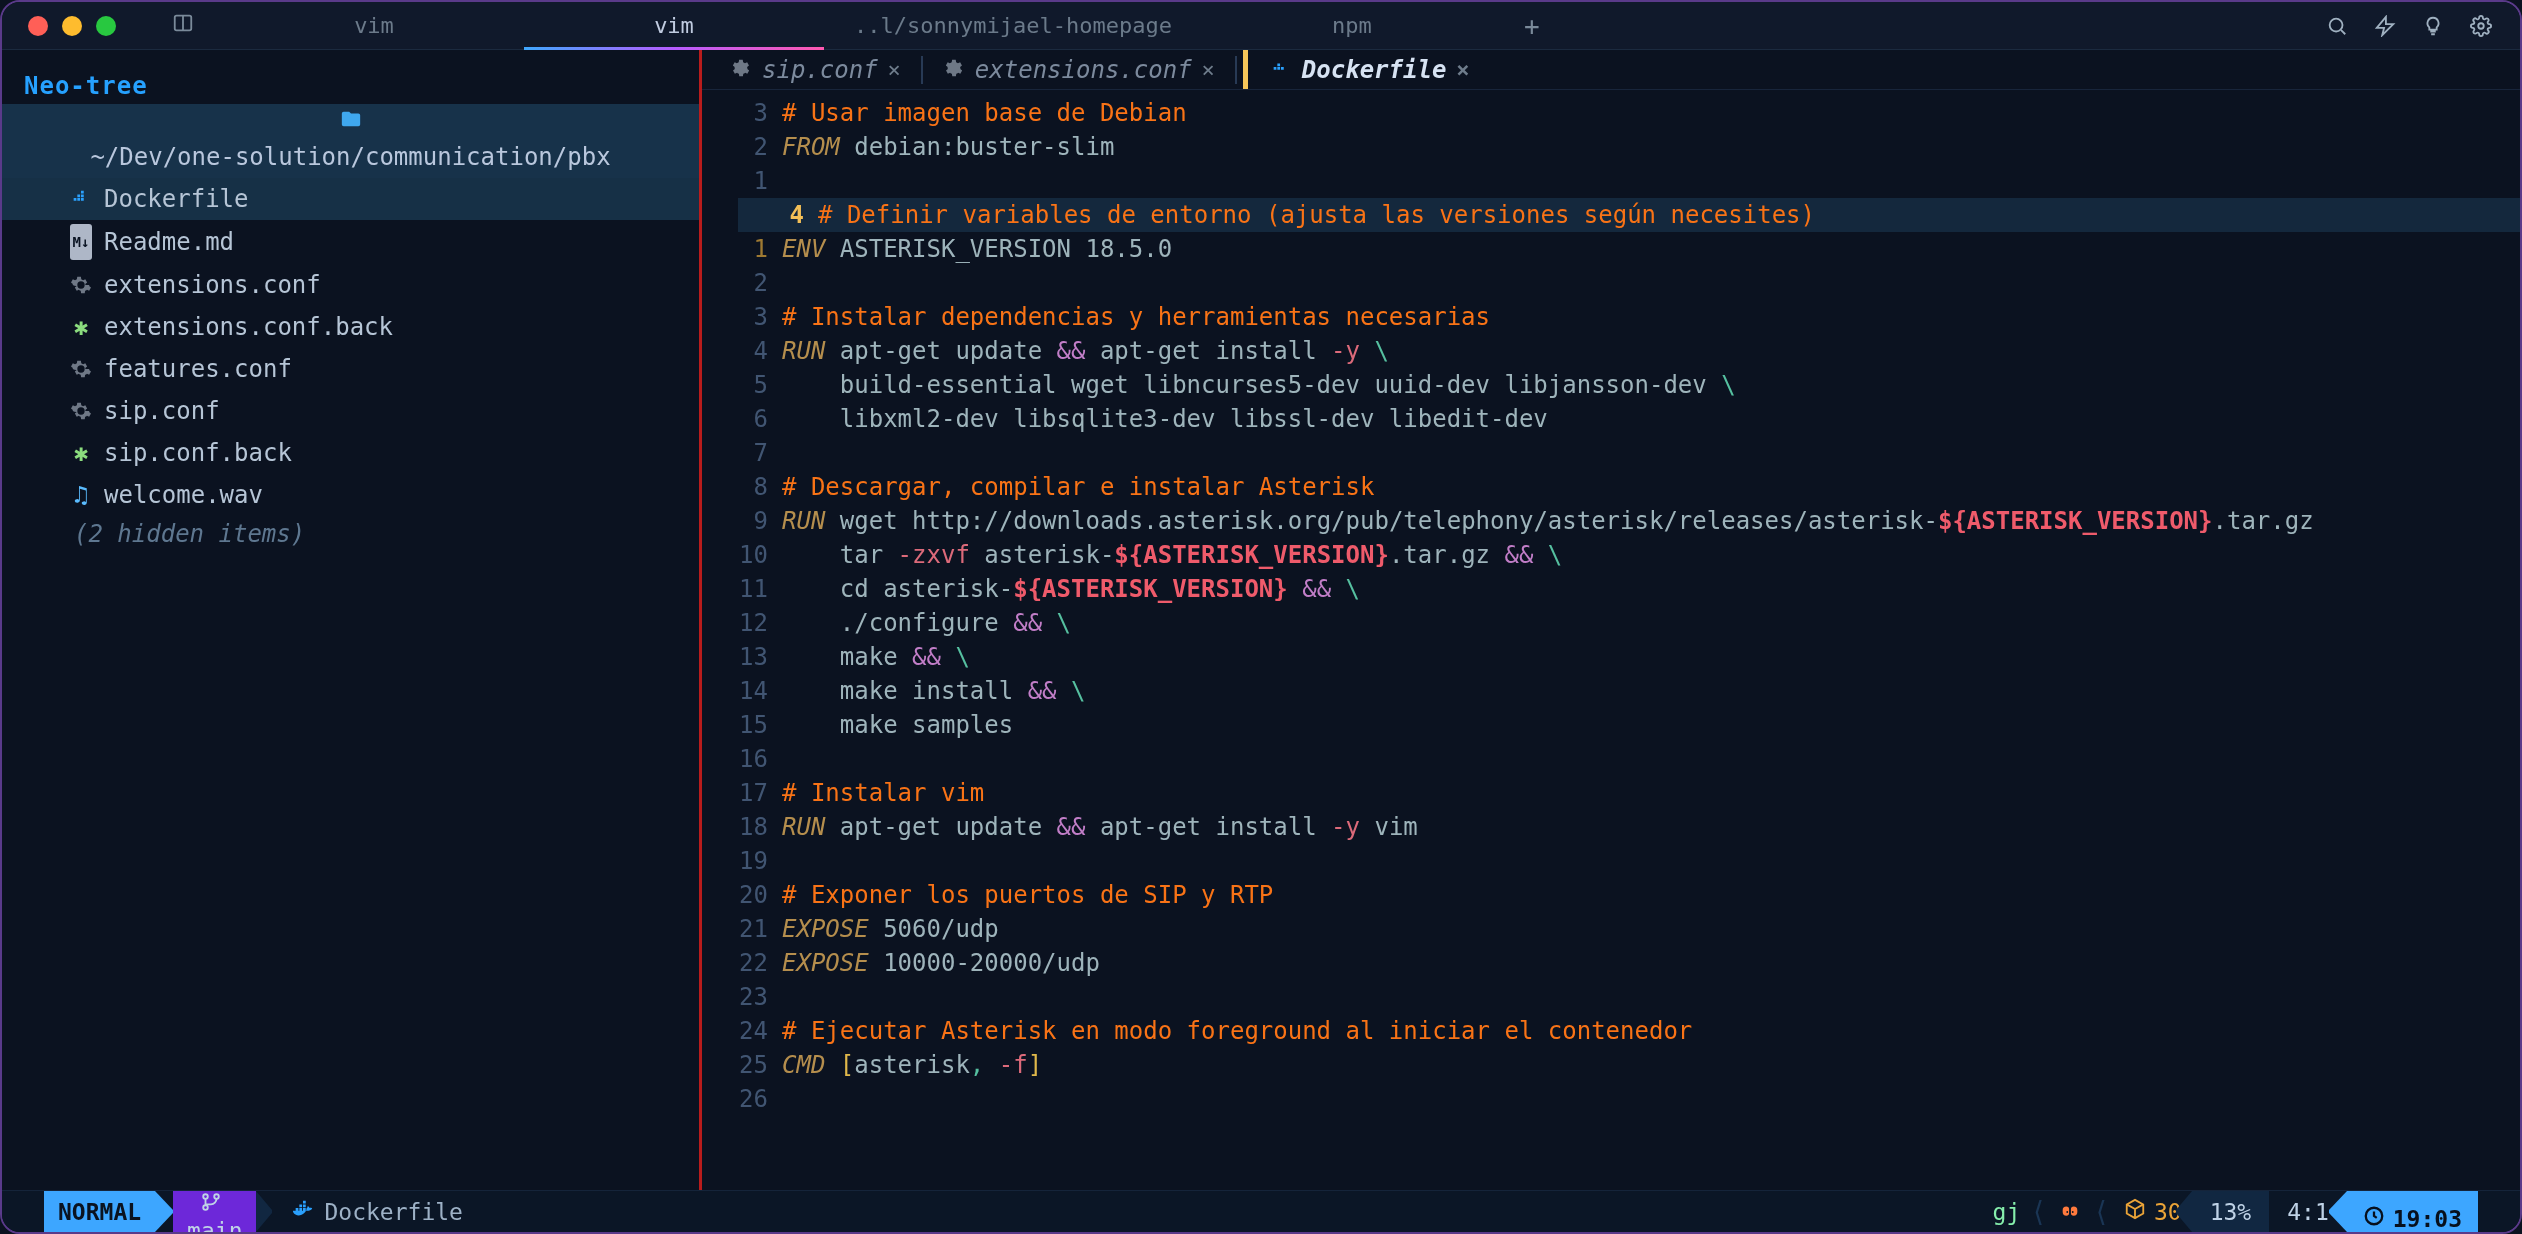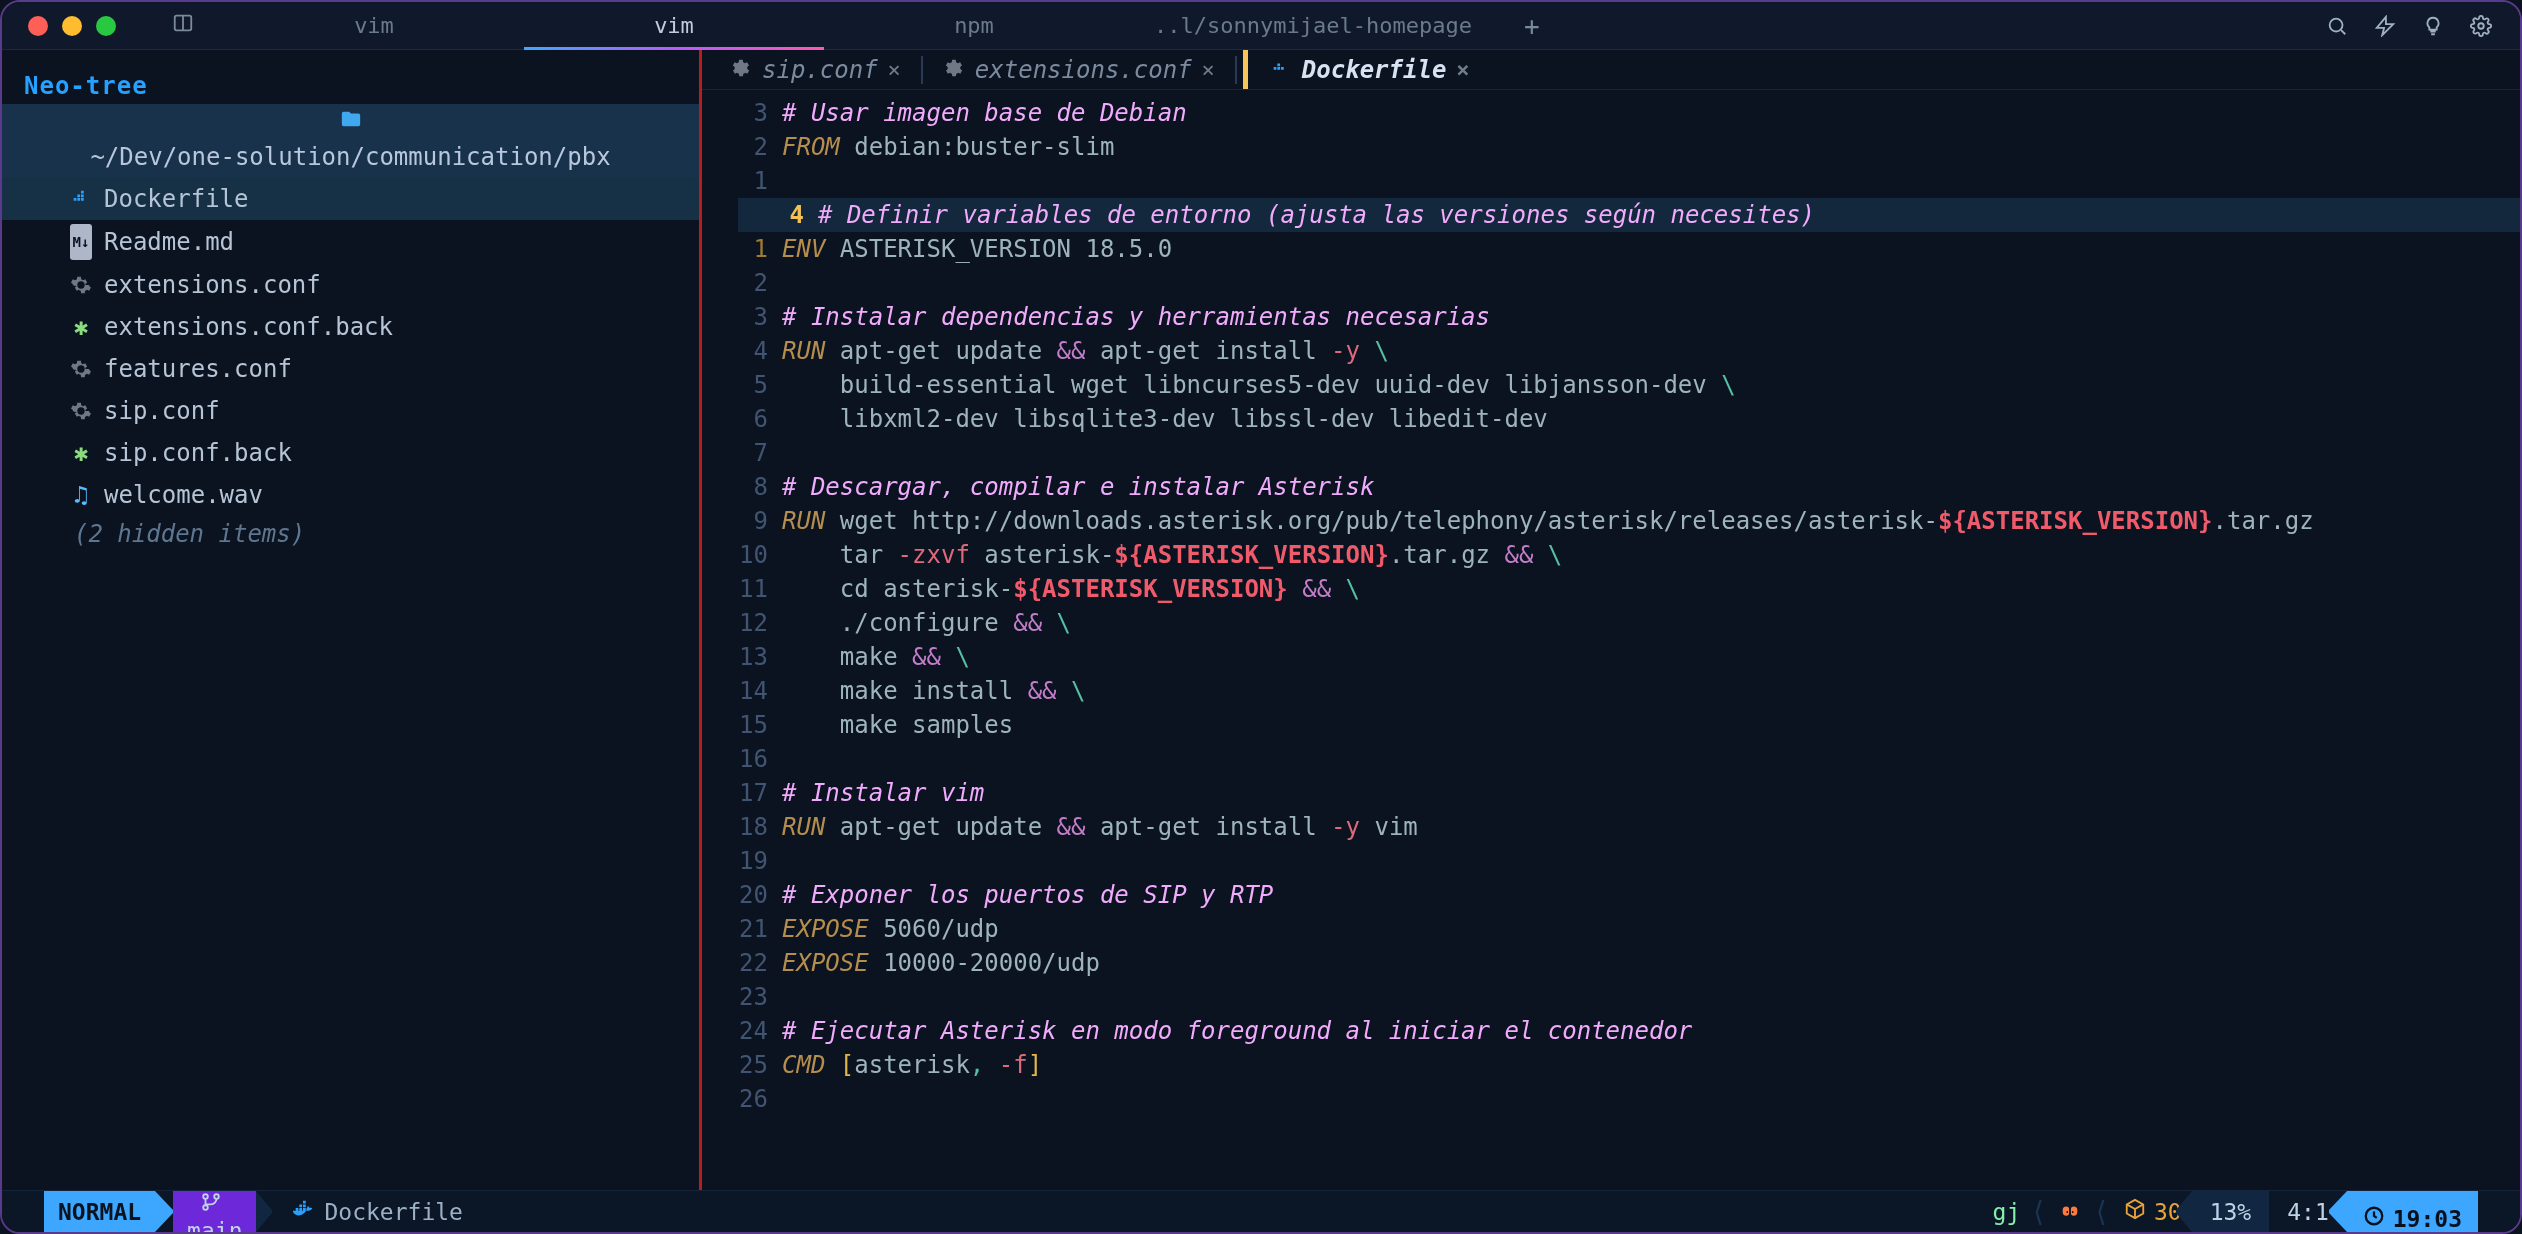--- a/index.html
+++ b/index.html
@@ -89,21 +89,21 @@
   .buf-tab .ic-docker { color:#2aa0fd; }
   .buf-tab .ic-gear { color:#6e7886; }
 
   .code-area { flex:1; overflow:hidden; padding-top: 6px;}
   .gutter { display:inline-block; width: 72px; text-align:right; color:#415572; padding-right: 14px; user-select:none;}
   .code-line { white-space: pre; line-height: 34px; padding-left: 8px;}
   .code-line.current { background:#14283d;margin-left:36px; }
   .code-line.current .gutter { color:#f3bf57; font-weight: bold;}
   .gutter.near { color:#9f7a32; }
 
-  .tok-comment { color:#f0abfc; font-style: italic; }
+  .tok-comment { color:#f97316; }
   .tok-kw      { color:#b58e4d; font-style: italic; }
   .tok-op      { color:#56c0a0; }
   .tok-opamp   { color:#c27ec8; }
   .tok-flag    { color:#dc6a7a; }
   .tok-var     { color:#ef5b6b; font-weight: bold;}
   .tok-text    { color:#9eb4bb; }
   .tok-br      { color:#e0b84a; }
 
   
   .status {
@@ -160,24 +160,24 @@
       </svg>
   </span>
   <div class="term-tabs">
     <div class="term-tab">
         <span>vim</span>
       </div>
     <div class="term-tab active">
         <span>vim</span>
       </div>
     <div class="term-tab">
+        <span>..l/sonnymijael-homepage</span>
+      </div>
+    <div class="term-tab">
         <span>npm</span>
-      </div>
-    <div class="term-tab">
-        <span>..l/sonnymijael-homepage</span>
       </div>
     <div class="term-new">+</div>
   </div>
   <div class="title-right">
     <span>
         <svg viewBox="0 0 24 24" fill="none" stroke="currentColor" stroke-width="2">
           <circle cx="11" cy="11" r="7"></circle>
           <line x1="21" y1="21" x2="16.5" y2="16.5"></line>
         </svg>
       </span>

